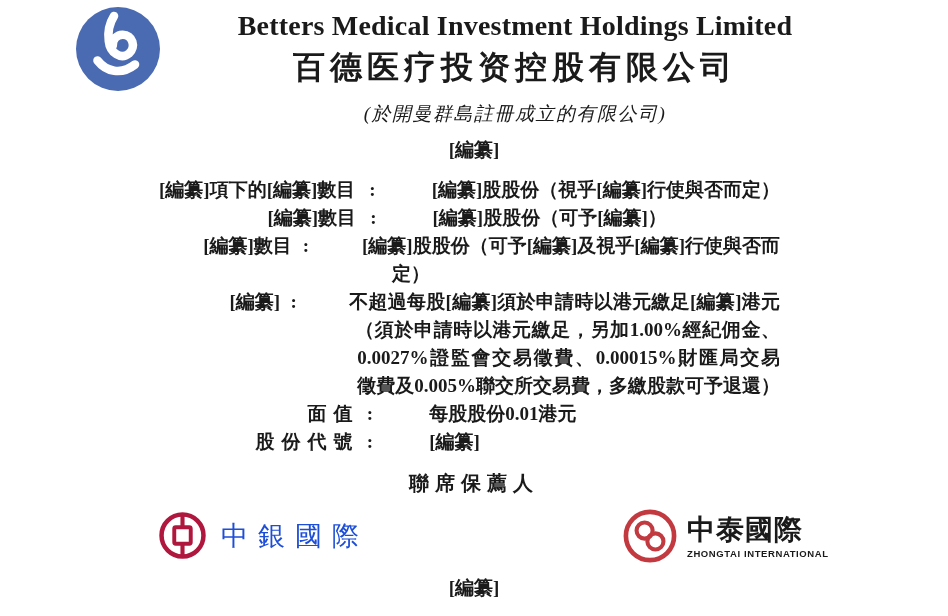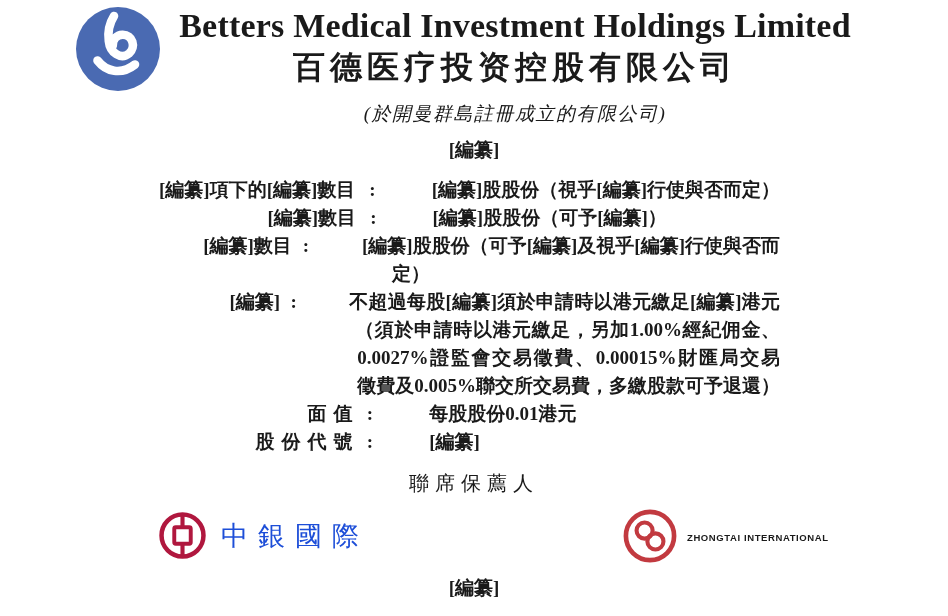--- a/index.html
+++ b/index.html
@@ -21,21 +21,21 @@
     width: 84px;
     height: 84px;
   }
   .title-block {
     position: absolute;
     left: 0; right: 0; top: 6px;
     padding-left: 82px;
     text-align: center;
   }
   .name-en {
-    font-size: 34px;
+    font-size: 28px;
     font-weight: bold;
     line-height: 40px;
     letter-spacing: 0.2px;
     margin: 0;
   }
   .name-zh {
     font-size: 32px;
     font-weight: bold;
     line-height: 42px;
     letter-spacing: 5px;
@@ -75,21 +75,21 @@
   .row-colon { width: 44px; text-align: center; }
   .row-value { width: 444px; margin-left: 42px; }
   .vline { width: 100%; box-sizing: border-box; white-space: nowrap; }
   .jline { text-align-last: justify; text-justify: inter-character; }
 
   .sponsors-heading {
     position: absolute;
     left: 0; right: 0; top: 470px;
     text-align: center;
     font-size: 20px;
-    font-weight: normal;
+    font-weight: bold;
     letter-spacing: 6px;
   }
 
   
   .sponsor { position: absolute; display: flex; align-items: center; }
   .sponsor-boc { left: 158px; top: 511px; }
   .boc-name {
     margin-left: 14px;
     font-size: 27px;
     letter-spacing: 10px;
@@ -204,19 +204,20 @@
     <svg width="56" height="56" viewBox="0 0 60 60" xmlns="http://www.w3.org/2000/svg">
       <g fill="none" stroke="#c23a40">
         <circle cx="30" cy="30" r="25.8" stroke-width="5"></circle>
         <g transform="rotate(45 30 30)">
           <circle cx="21.8" cy="30" r="8.6" stroke-width="4.4"></circle>
           <circle cx="38.2" cy="30" r="8.6" stroke-width="4.4"></circle>
         </g>
       </g>
     </svg>
     <div class="zt-text">
+      <div class="zt-zh">中泰國際</div>
       <div class="zt-en">ZHONGTAI INTERNATIONAL</div>
     </div>
   </div>
 
   <div class="redacted-footer">[編纂]</div>
 
 </div>
 
 </body></html>

